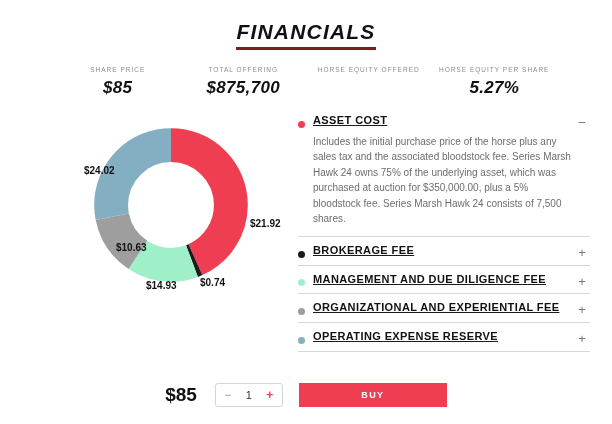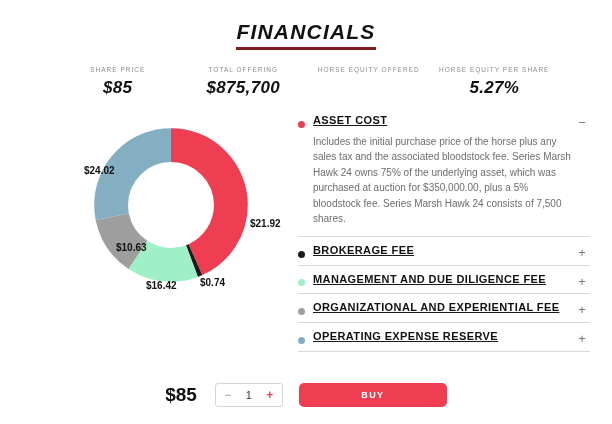--- a/index.html
+++ b/index.html
@@ -195,21 +195,21 @@
     font-size: 11px;
     color: #333;
   }
   .buy-btn {
     background: #ef3e52;
     color: #fff;
     font-size: 9px;
     font-weight: bold;
     letter-spacing: 1.4px;
     border: none;
-    border-radius: 5px;
+    border-radius: 0;
     width: 148px;
     height: 24px;
     cursor: pointer;
     font-family: "Liberation Sans", sans-serif;
   }
 </style>
 </head>
 <body>
 
 <div class="page">
@@ -246,21 +246,21 @@
           <circle id="seg0" cx="21" cy="21" r="15.9155" fill="transparent" stroke-width="9" transform="rotate(-90 21 21)" stroke="#ef3e52" stroke-dasharray="43.235 56.765" stroke-dashoffset="0.000"></circle>
           <circle id="seg1" cx="21" cy="21" r="15.9155" fill="transparent" stroke-width="9" transform="rotate(-90 21 21)" stroke="#1b1b1b" stroke-dasharray="1.000 99.000" stroke-dashoffset="-43.235"></circle>
           <circle id="seg2" cx="21" cy="21" r="15.9155" fill="transparent" stroke-width="9" transform="rotate(-90 21 21)" stroke="#9ff0c8" stroke-dasharray="15.000 85.000" stroke-dashoffset="-44.235"></circle>
           <circle id="seg3" cx="21" cy="21" r="15.9155" fill="transparent" stroke-width="9" transform="rotate(-90 21 21)" stroke="#9e9e9e" stroke-dasharray="12.506 87.494" stroke-dashoffset="-59.235"></circle>
           <circle id="seg4" cx="21" cy="21" r="15.9155" fill="transparent" stroke-width="9" transform="rotate(-90 21 21)" stroke="#84aec2" stroke-dasharray="28.259 71.741" stroke-dashoffset="-71.741"></circle>
         </svg>
       </div>
 
       <div class="slice-label lbl-asset">$21.92</div>
       <div class="slice-label lbl-broker">$0.74</div>
-      <div class="slice-label lbl-mgmt">$16.42</div>
+      <div class="slice-label lbl-mgmt">$14.93</div>
       <div class="slice-label lbl-org">$10.63</div>
       <div class="slice-label lbl-oper">$24.02</div>
     </div>
 
     <div class="list-col">
 
       <div class="acc-item">
         <div class="acc-head">
           <span class="dot" style="background:#ef3e52"></span>
           <span class="acc-title">ASSET COST</span>

